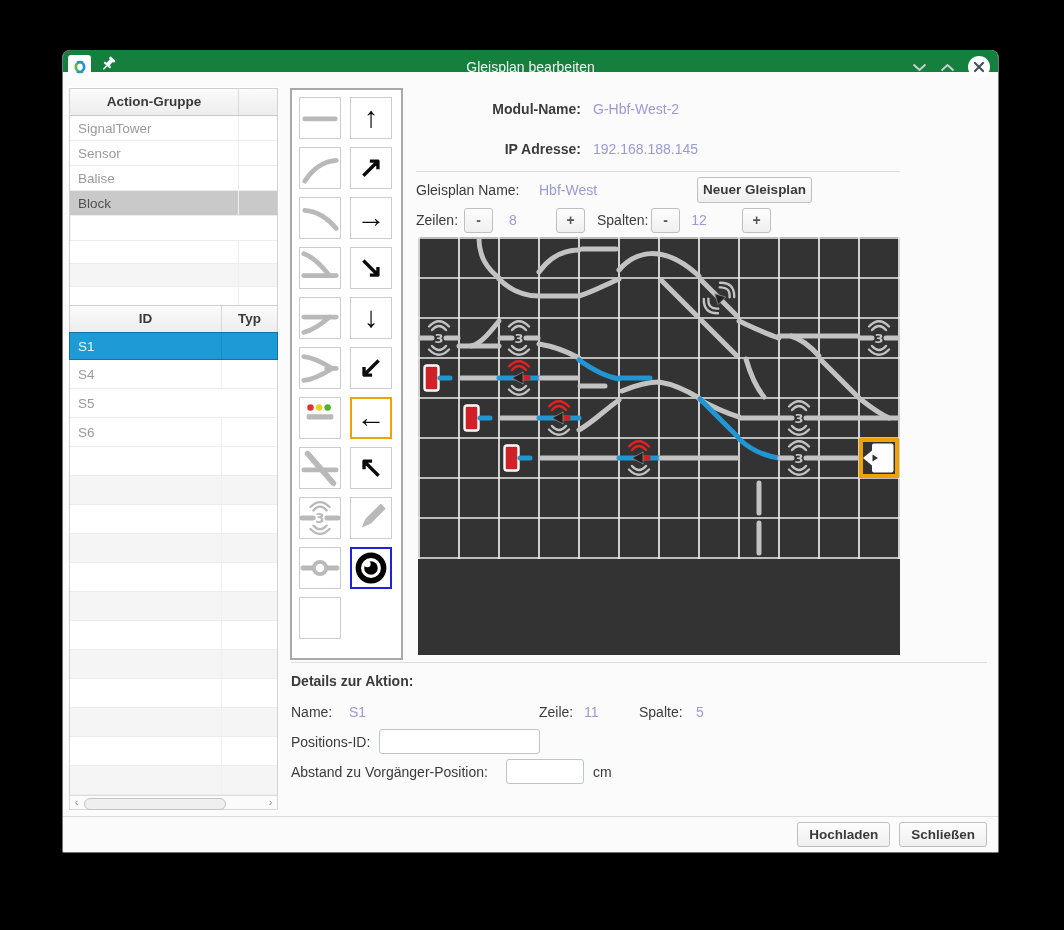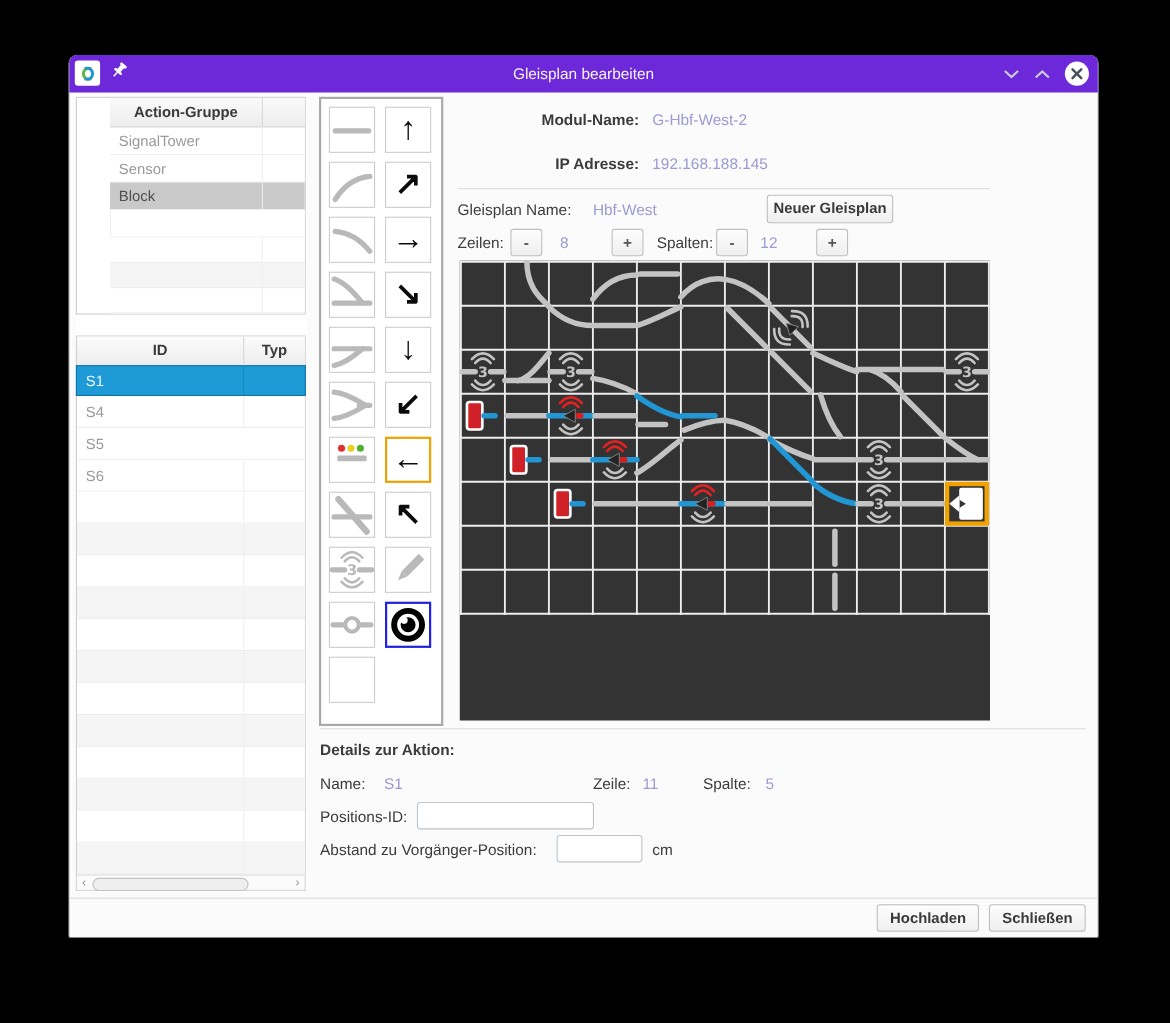--- a/index.html
+++ b/index.html
@@ -1,20 +1,20 @@
 <!DOCTYPE html>
 <html><head>
 <meta charset="utf-8">
 <style>
   html,body{margin:0;padding:0;background:#000;width:1064px;height:930px;overflow:hidden;
     font-family:"Liberation Sans",sans-serif;-webkit-font-smoothing:antialiased;}
   .window{position:absolute;left:62px;top:50px;width:935px;height:802px;background:#fbfbfb;
     border:1px solid #6f767c;border-top:none;border-radius:8px 8px 2px 2px;box-shadow:0 8px 30px rgba(0,0,0,.8);}
   
-  .titlebar{position:absolute;left:0;top:0;right:0;height:34px;background:#6d28d9;border-radius:7px 7px 0 0;}
+  .titlebar{position:absolute;left:0;top:0;right:0;height:22px;background:#15803d;border-radius:7px 7px 0 0;}
   .tb-left{position:absolute;left:5px;top:5px;display:flex;align-items:center;gap:10px;}
   .applogo{width:23px;height:23px;background:#fff;border-radius:3px;display:flex;align-items:center;justify-content:center;}
   .tb-title{position:absolute;left:0;right:0;top:0;height:34px;line-height:34px;text-align:center;
     color:#f2f4f5;font-size:14px;}
   .tb-right{position:absolute;right:8px;top:0;height:34px;display:flex;align-items:center;gap:13px;}
   .winbtn{cursor:default;display:flex;align-items:center;justify-content:center;}
   .closebtn{width:22px;height:22px;background:#fff;border-radius:50%;}
   
   .lpanel{position:absolute;left:6px;top:37px;width:210px;height:724px;background:#fff;}
   .tbl{position:absolute;left:0;width:209px;border:1px solid #cfcfcf;box-sizing:border-box;background:#fff;}
@@ -97,32 +97,36 @@
       </div>
       <div class="winbtn closebtn">
         <svg width="22" height="22">
             <path d="M7,7 L15,15 M15,7 L7,15" stroke="#46505a" stroke-width="2.2" stroke-linecap="round"></path>
           </svg>
       </div>
     </div>
   </div>
 
   <div class="lpanel">
-    <div class="tbl" id="action-table" style="top:1px;padding-left:30px;">
+    <div class="tbl" id="action-table" style="top:1px;">
       <div class="tbl-head">
         <div class="th-main">Action-Gruppe</div>
         <div class="th-stub"></div>
       </div>
       <div id="action-rows">
           <div class="trow" style="height: 24px;">
             <div class="c-main">SignalTower</div>
             <div class="c-stub"></div>
           </div>
           <div class="trow" style="height: 24px;">
             <div class="c-main">Sensor</div>
+            <div class="c-stub"></div>
+          </div>
+          <div class="trow" style="height: 24px;">
+            <div class="c-main">Balise</div>
             <div class="c-stub"></div>
           </div>
           <div class="trow sel-gray" style="height: 24px;">
             <div class="c-main">Block</div>
             <div class="c-stub"></div>
           </div>
           <div class="trow" style="height: 24px;">
             <div class="c-stub"></div>
           </div>
           <div class="trow" style="height: 22px;">

